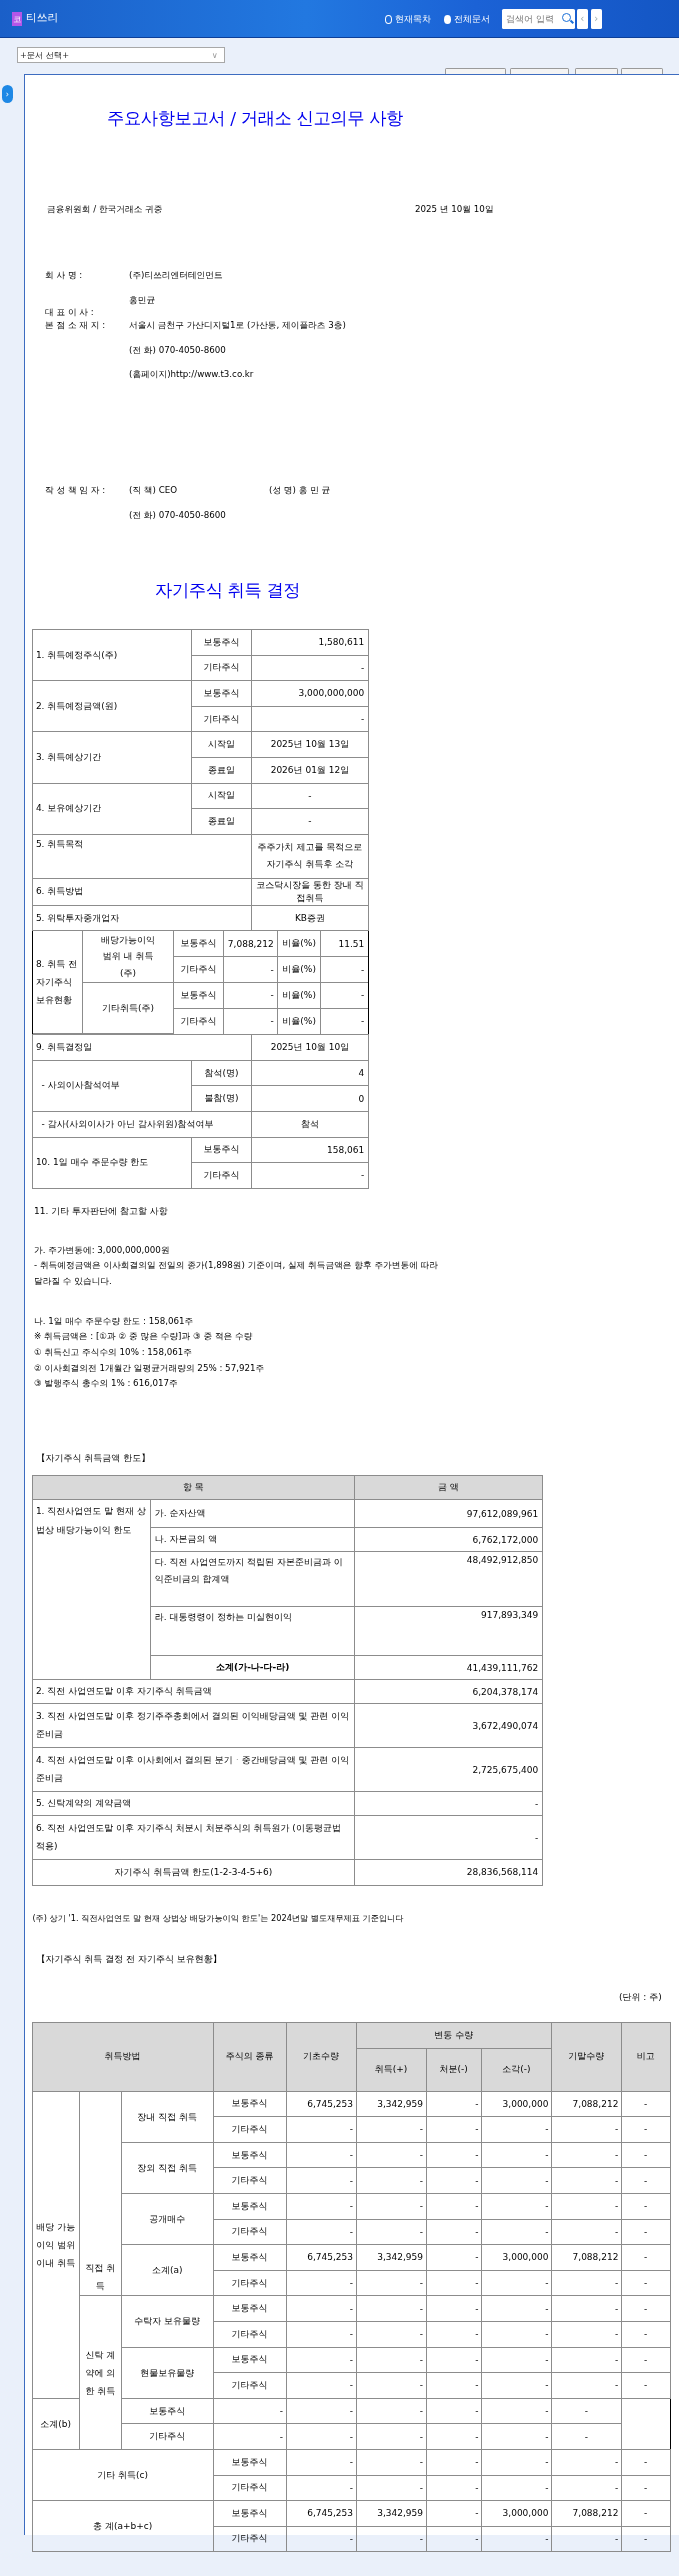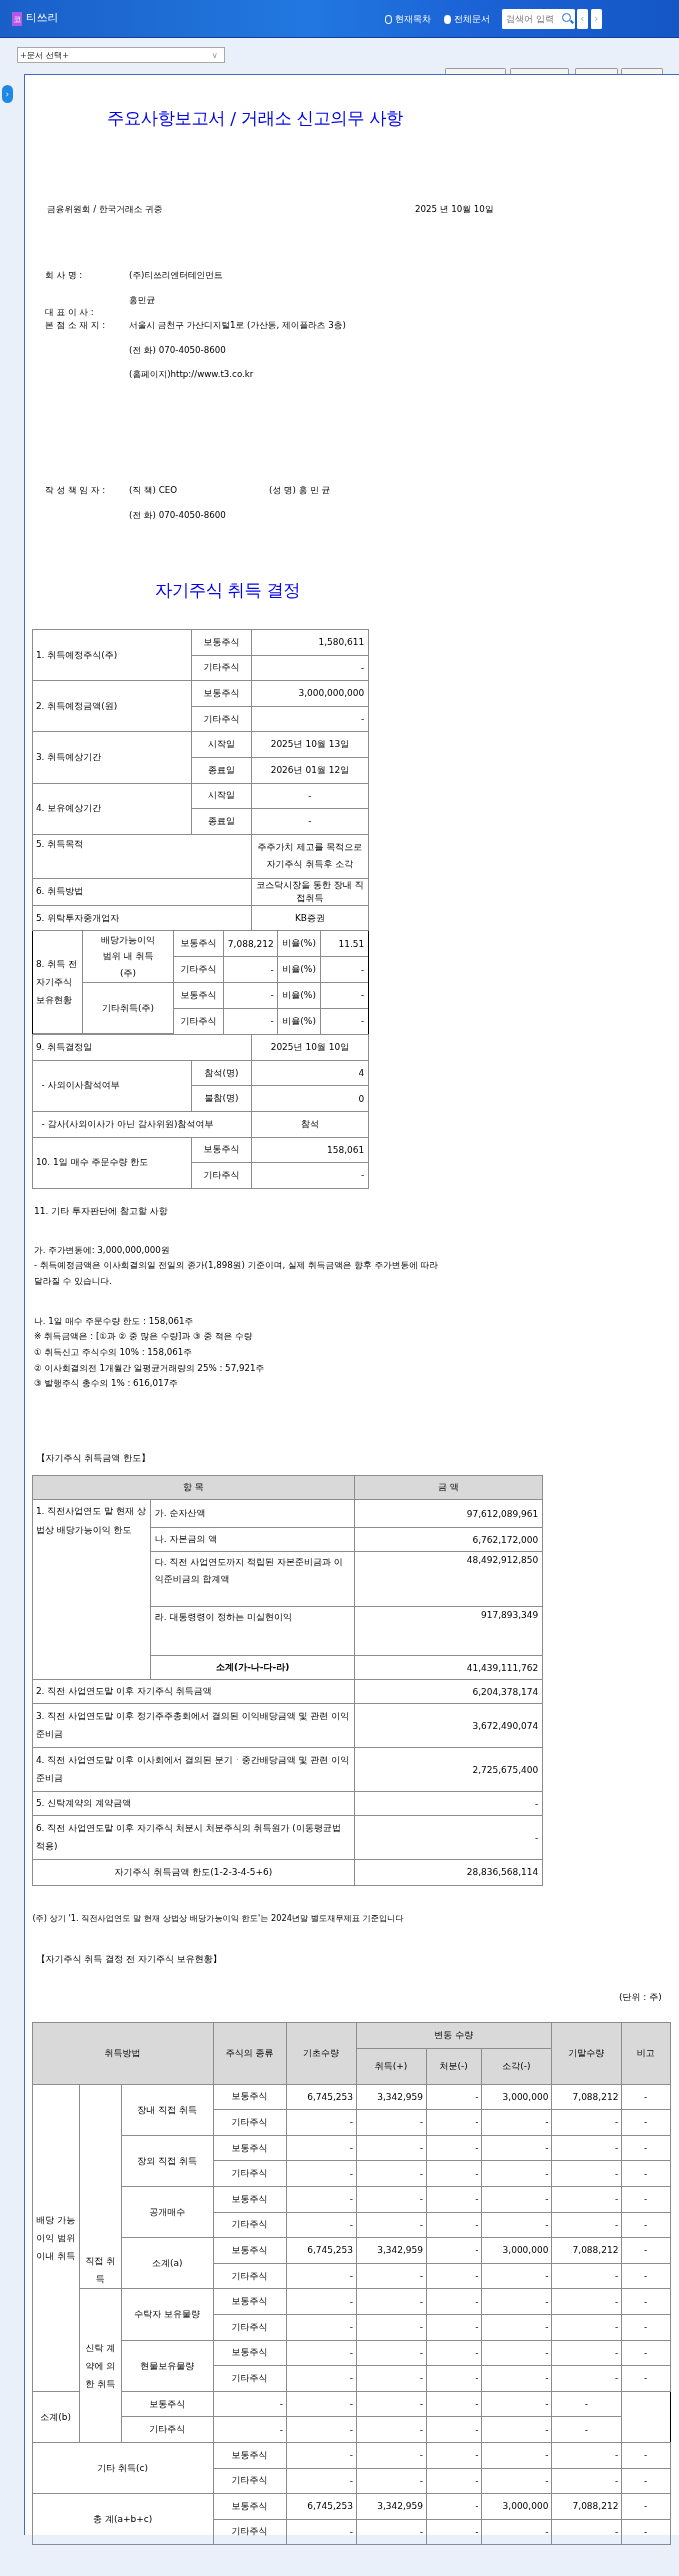--- a/index.html
+++ b/index.html
@@ -322,21 +322,21 @@
       <tbody>
           <tr>
         <th colspan="3" rowspan="2" style="height:51px;">취득방법</th>
         <th rowspan="2">주식의 종류</th>
         <th rowspan="2">기초수량</th>
         <th colspan="3" style="height:25.6px;">변동 수량</th>
         <th rowspan="2">기말수량</th>
         <th rowspan="2">비고</th>
       </tr>
       <tr>
-        <th style="height:36px;">취득(+)</th>
+        <th style="height:43px;">취득(+)</th>
         <th>처분(-)</th>
         <th>소각(-)</th>
       </tr>
       </tbody>
         <tbody id="holding-body">
           <tr>
             <td rowspan="12" class="rl" style="padding: 0px 3.3px;">배당 가능 이익 범위 이내 취득</td>
             <td rowspan="8" class="rl" style="vertical-align: bottom; padding: 0px 3.3px;">직접 취득</td>
             <td rowspan="2" class="rl" style="padding: 0px 3.3px;">장내 직접 취득</td>
             <td class="c">보통주식</td>

